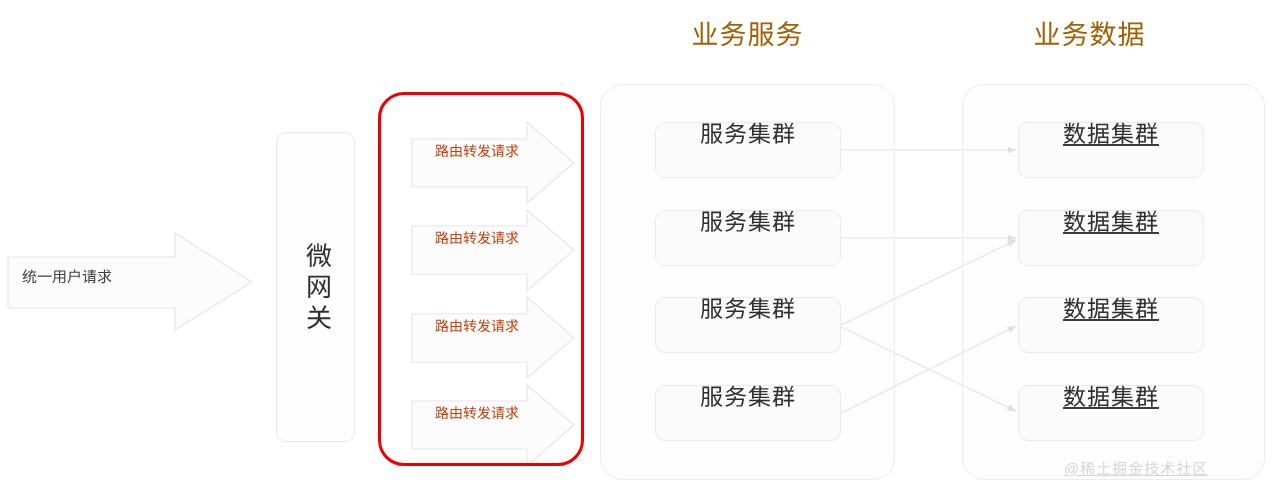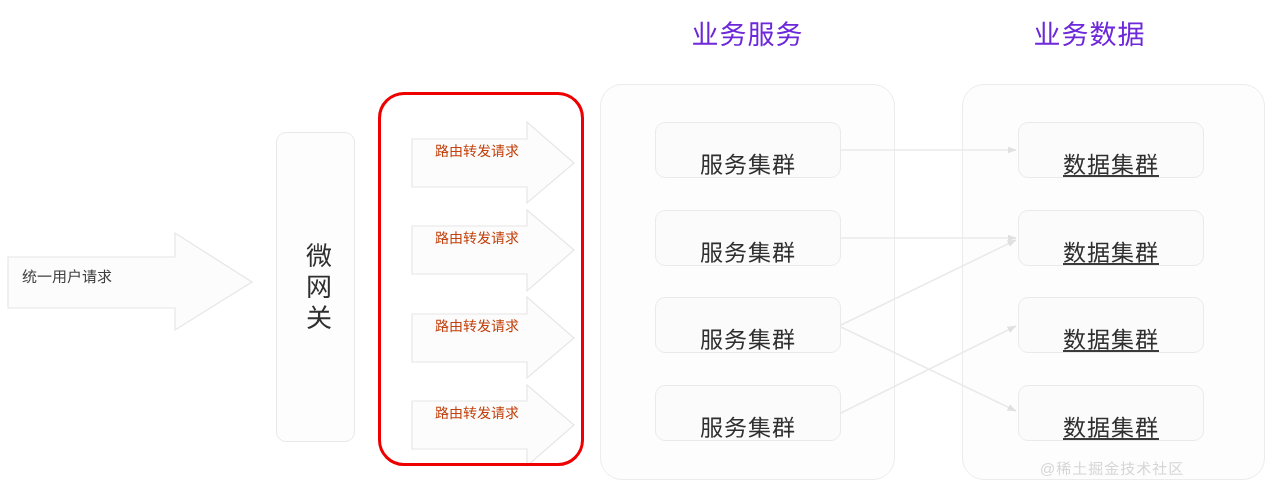--- a/index.html
+++ b/index.html
@@ -28,21 +28,21 @@
     top: 0;
     width: 1280px;
     height: 498px;
     pointer-events: none;
   }
 
   
   .column-header {
     position: absolute;
     font-size: 27px;
-    color: #6d28d9;
+    color: #a16207;
     letter-spacing: 1px;
     white-space: nowrap;
     text-align: center;
     line-height: 1;
   }
   #header-service { left: 600px; top: 22px; width: 295px; }
   #header-data    { left: 938px; top: 22px; width: 303px; }
 
   
   #entry-arrow-label {
@@ -127,47 +127,48 @@
   
   .cluster-node {
     position: absolute;
     width: 186px;
     height: 56px;
     border: 1px solid #eaeaea;
     border-radius: 10px;
     background: #fbfbfb;
     box-sizing: border-box;
     display: flex;
-    align-items: flex-end;
+    align-items: flex-start;
     justify-content: center;
   }
   .cluster-node-label {
     font-size: 23px;
     color: #2f2f2f;
     letter-spacing: 1px;
     white-space: nowrap;
     line-height: 1;
   }
   .service-node { left: 655px; }
   .data-node    { left: 1018px; text-decoration: underline; }
   .node-row-0 { top: 122px; }
   .node-row-1 { top: 210px; }
   .node-row-2 { top: 297px; }
   .node-row-3 { top: 385px; }
 
   
   #watermark {
     position: absolute;
-    left: 1040px;
+    left: 1064px;
     top: 461px;
     font-size: 15px;
     color: #d6d6d6;
     white-space: nowrap;
     letter-spacing: 1px;
     line-height: 1;
+    text-decoration: underline;
   }
 </style>
 </head>
 <body>
 
 <div id="diagram-root">
 
   <svg id="shape-layer" viewBox="0 0 1280 498" xmlns="http://www.w3.org/2000/svg">
     <defs>
       <style type="text/css">

